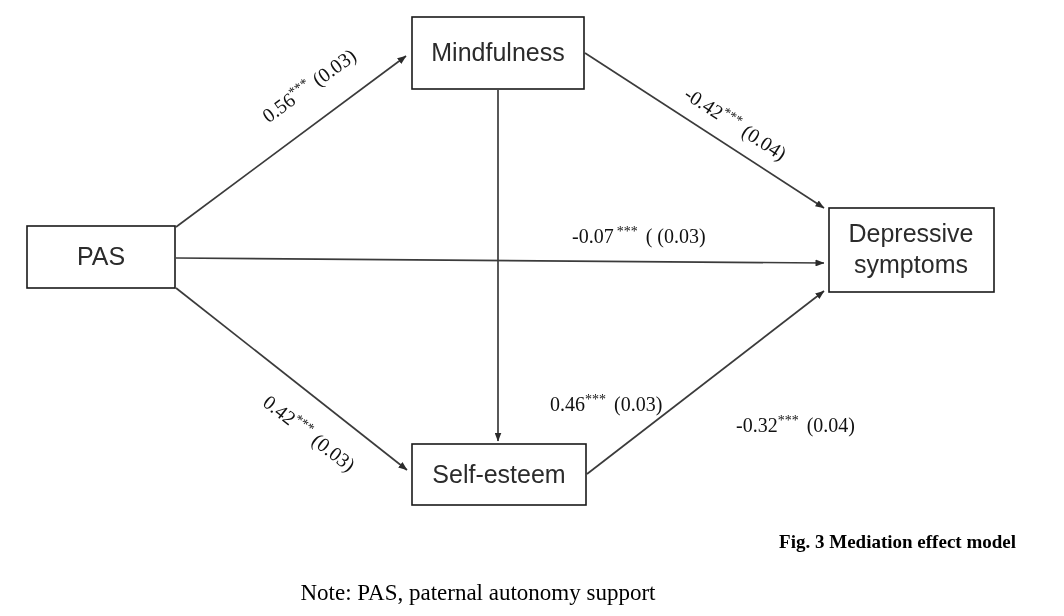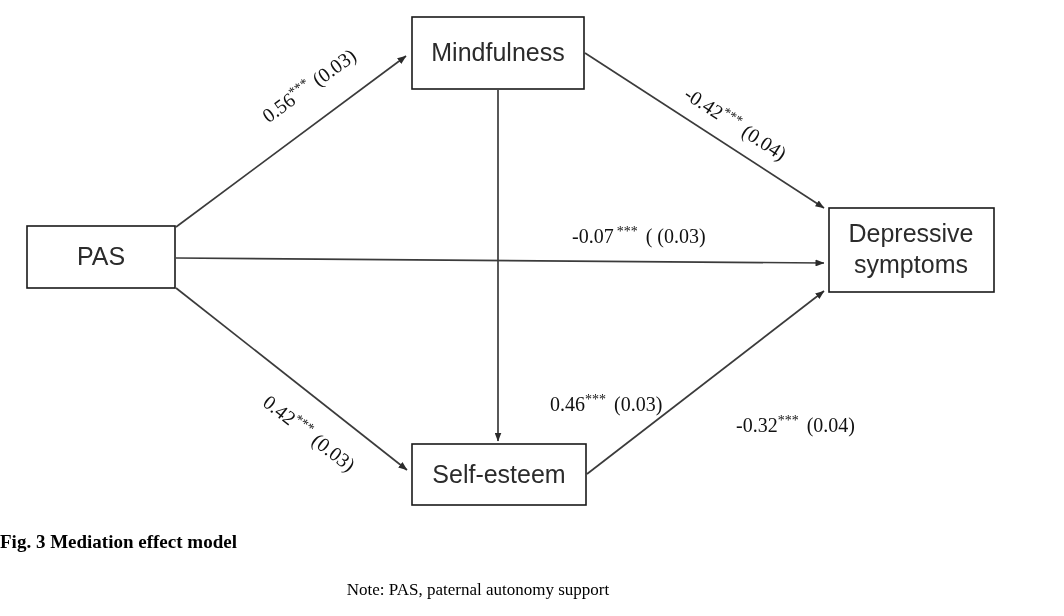--- a/index.html
+++ b/index.html
@@ -51,32 +51,33 @@
     fill: #111111;
     white-space: pre;
   }
   .edge-label .stars {
     font-size: 14px;
     baseline-shift: super;
   }
   .caption {
     position: absolute;
     width: 1004px;
-    text-align: left;
+    text-align: right;
     font-family: "Liberation Serif", serif;
     font-weight: bold;
     font-size: 19px;
     color: #000000;
+    margin-left: 12px;
   }
   .note {
     position: absolute;
     width: 956px;
     text-align: center;
     font-family: "Liberation Serif", serif;
-    font-size: 17px;
+    font-size: 23px;
     color: #000000;
   }
 </style>
 </head>
 <body>
 
 <div id="figure-root">
 
   <svg class="diagram" viewBox="0 0 1064 616">
     <defs>

